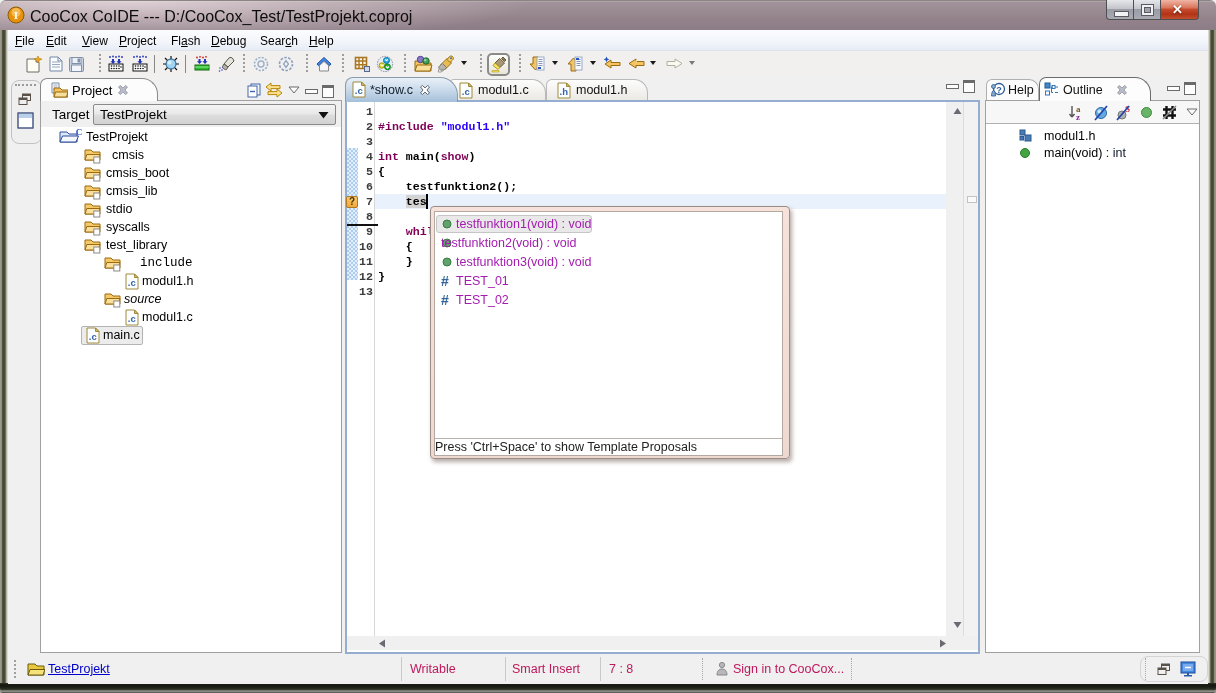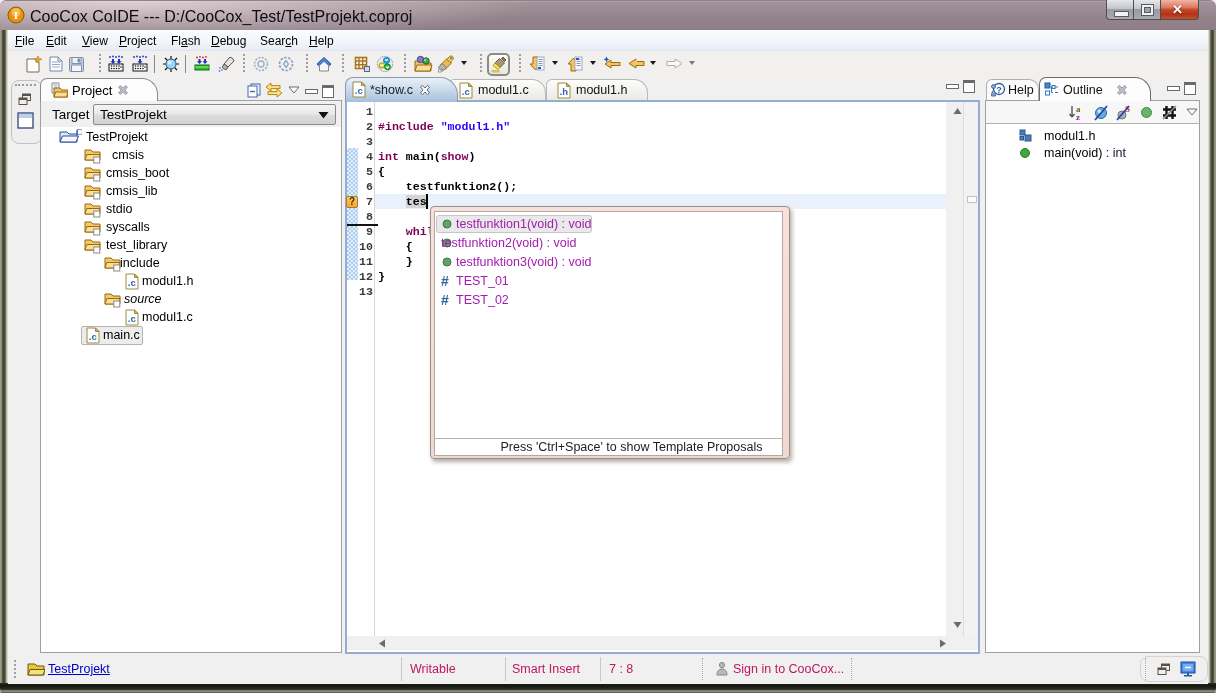--- a/index.html
+++ b/index.html
@@ -325,21 +325,21 @@
  <path d="M2 15l2.5-6h16L18 15z" fill="#f4f8fe" stroke="#2a4a9a"></path>
  <text x="21" y="8" font-size="9" fill="#2255bb" text-anchor="middle" font-weight="bold" font-family="Liberation Serif">C</text>
 </svg>
 <div class="abs trow" style="left:86px;top:128px;">TestProjekt</div>
 <div class="abs trow" style="left:112px;top:146px;">cmsis</div>
 <div class="abs trow" style="left:106px;top:164px;">cmsis_boot</div>
 <div class="abs trow" style="left:106px;top:182px;">cmsis_lib</div>
 <div class="abs trow" style="left:106px;top:200px;">stdio</div>
 <div class="abs trow" style="left:106px;top:218px;">syscalls</div>
 <div class="abs trow" style="left:106px;top:236px;">test_library</div>
-<div class="abs trow" style="left:120px;top:254px;">include</div>
+<div class="abs trow" style="left:140px;top:254px;font-family:Liberation Mono, monospace;">include</div>
 <div class="abs trow" style="left:142px;top:272px;">modul1.h</div>
 <div class="abs trow" style="left:124px;top:290px;font-style:italic;">source</div>
 <div class="abs trow" style="left:142px;top:308px;">modul1.c</div>
 <div class="abs" style="left:81px;top:326px;width:62px;height:19px;background:#ececec;border:1px solid #b4b4b4;border-radius:2px;box-sizing:border-box;"></div>
 <div class="abs trow" style="left:103px;top:326px;">main.c</div>
 <svg class="abs" style="left:0;top:0" width="0" height="0">
  <defs>
   <g id="fold">
    <path d="M1 3h6l2 2h7v8H1z" fill="#f5c968" stroke="#9a6a10"></path>
    <path d="M1 13l1.8-5.5H16L14.2 13z" fill="#fadf9a" stroke="#9a6a10"></path>
@@ -459,21 +459,21 @@
 <div class="abs prow" style="left:441px;top:234px;">testfunktion2(void) : void</div>
 <svg class="abs" style="left:442px;top:257px" width="10" height="10" viewBox="0 0 10 10">
     <circle cx="5" cy="5" r="4" fill="#5fa36a" stroke="#3a7a48"></circle>
   </svg>
 <div class="abs prow" style="left:456px;top:253px;">testfunktion3(void) : void</div>
 <div class="abs prow" style="left:441px;top:272px;font-weight:bold;color:#33669a;font-size:14px;">#</div>
 <div class="abs prow" style="left:456px;top:272px;">TEST_01</div>
 <div class="abs prow" style="left:441px;top:291px;font-weight:bold;color:#33669a;font-size:14px;">#</div>
 <div class="abs prow" style="left:456px;top:291px;">TEST_02</div>
 <div class="abs" style="left:435px;top:438px;width:347px;height:1px;background:#b8b2ae;"></div>
-<div class="abs" style="left:461px;top:440px;width:341px;height:19px;font-size:12.5px;color:#222;text-align:center;">Press 'Ctrl+Space' to show Template Proposals</div>
+<div class="abs" style="left:435px;top:440px;width:341px;height:19px;font-size:12.5px;color:#222;text-align:left;">Press 'Ctrl+Space' to show Template Proposals</div>
 
 <div class="abs" style="left:985px;top:100px;width:215px;height:553px;background:#fff;border:1px solid #a0a0a0;box-sizing:border-box;"></div>
 
 <div class="abs" style="left:986px;top:79px;width:53px;height:21px;background:#fbfbfb;border:1px solid #b0b0b0;border-bottom:none;border-radius:6px 10px 0 0;box-sizing:border-box;"></div>
 <svg class="abs" style="left:990px;top:82px" width="16" height="16" viewBox="0 0 16 16">
  <circle cx="9" cy="7" r="5.5" fill="#fff" stroke="#2a5a9a" stroke-width="1.3"></circle>
  <text x="9" y="10.5" font-size="9" font-weight="bold" fill="#2a5a9a" text-anchor="middle">?</text>
  <circle cx="3.5" cy="4.5" r="2" fill="#88aacc" stroke="#2a5a9a" stroke-width=".8"></circle>
  <path d="M1.5 14c0-3 1-5.5 2-5.5s2 2.5 2 5.5z" fill="#88aacc" stroke="#2a5a9a" stroke-width=".8"></path>
 </svg>

